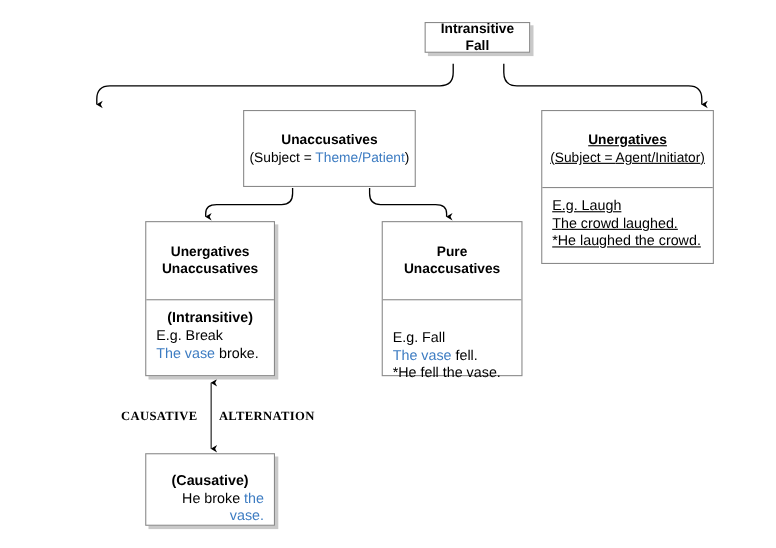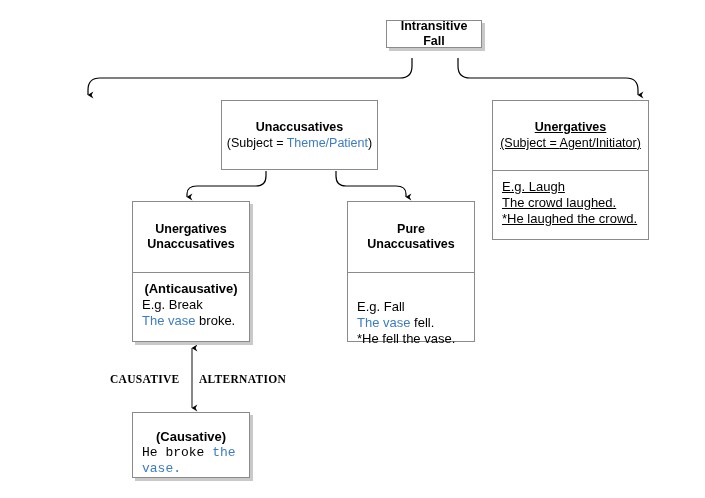--- a/index.html
+++ b/index.html
@@ -147,41 +147,41 @@
       <div>*He laughed the crowd.</div>
     </div>
   </div>
 
   <div class="node" style="left:132px; top:201px; width:118px; height:141px;">
     <div class="node-head" style="height:70px;">
       <span>Unergatives</span>
       <span>Unaccusatives</span>
     </div>
     <div class="node-body divider">
-      <span class="centered-bold">(Anticausative)</span>
+      <span class="centered-bold">(Intransitive)</span>
       <div>E.g. Break</div>
       <div><span class="blue">The vase</span><span> broke.</span></div>
     </div>
   </div>
 
   <div class="node noshadow" style="left:347px; top:201px; width:128px; height:141px;">
     <div class="node-head" style="height:70px;">
       <span>Pure</span>
       <span>Unaccusatives</span>
     </div>
     <div class="node-body divider" style="padding-top:26px;">
       <div>E.g. Fall</div>
       <div><span class="blue">The vase</span><span> fell.</span></div>
       <div>*He fell the vase.</div>
     </div>
   </div>
 
   <div class="node" style="left:132px; top:412px; width:118px; height:66px;">
     <div class="node-body" style="padding-top:16px;">
       <span class="centered-bold">(Causative)</span>
-      <div style="text-align:left;font-family:Liberation Mono, monospace;"><span class="red">He</span><span> broke </span><span class="blue">the vase.</span></div>
+      <div style="text-align:right;"><span class="red">He</span><span> broke </span><span class="blue">the vase.</span></div>
     </div>
   </div>
 
   <div class="alt-label" style="left:110px; top:373px;">CAUSATIVE</div>
   <div class="alt-label" style="left:199px; top:373px;">ALTERNATION</div>
 
 </div>
 
 </body></html>

